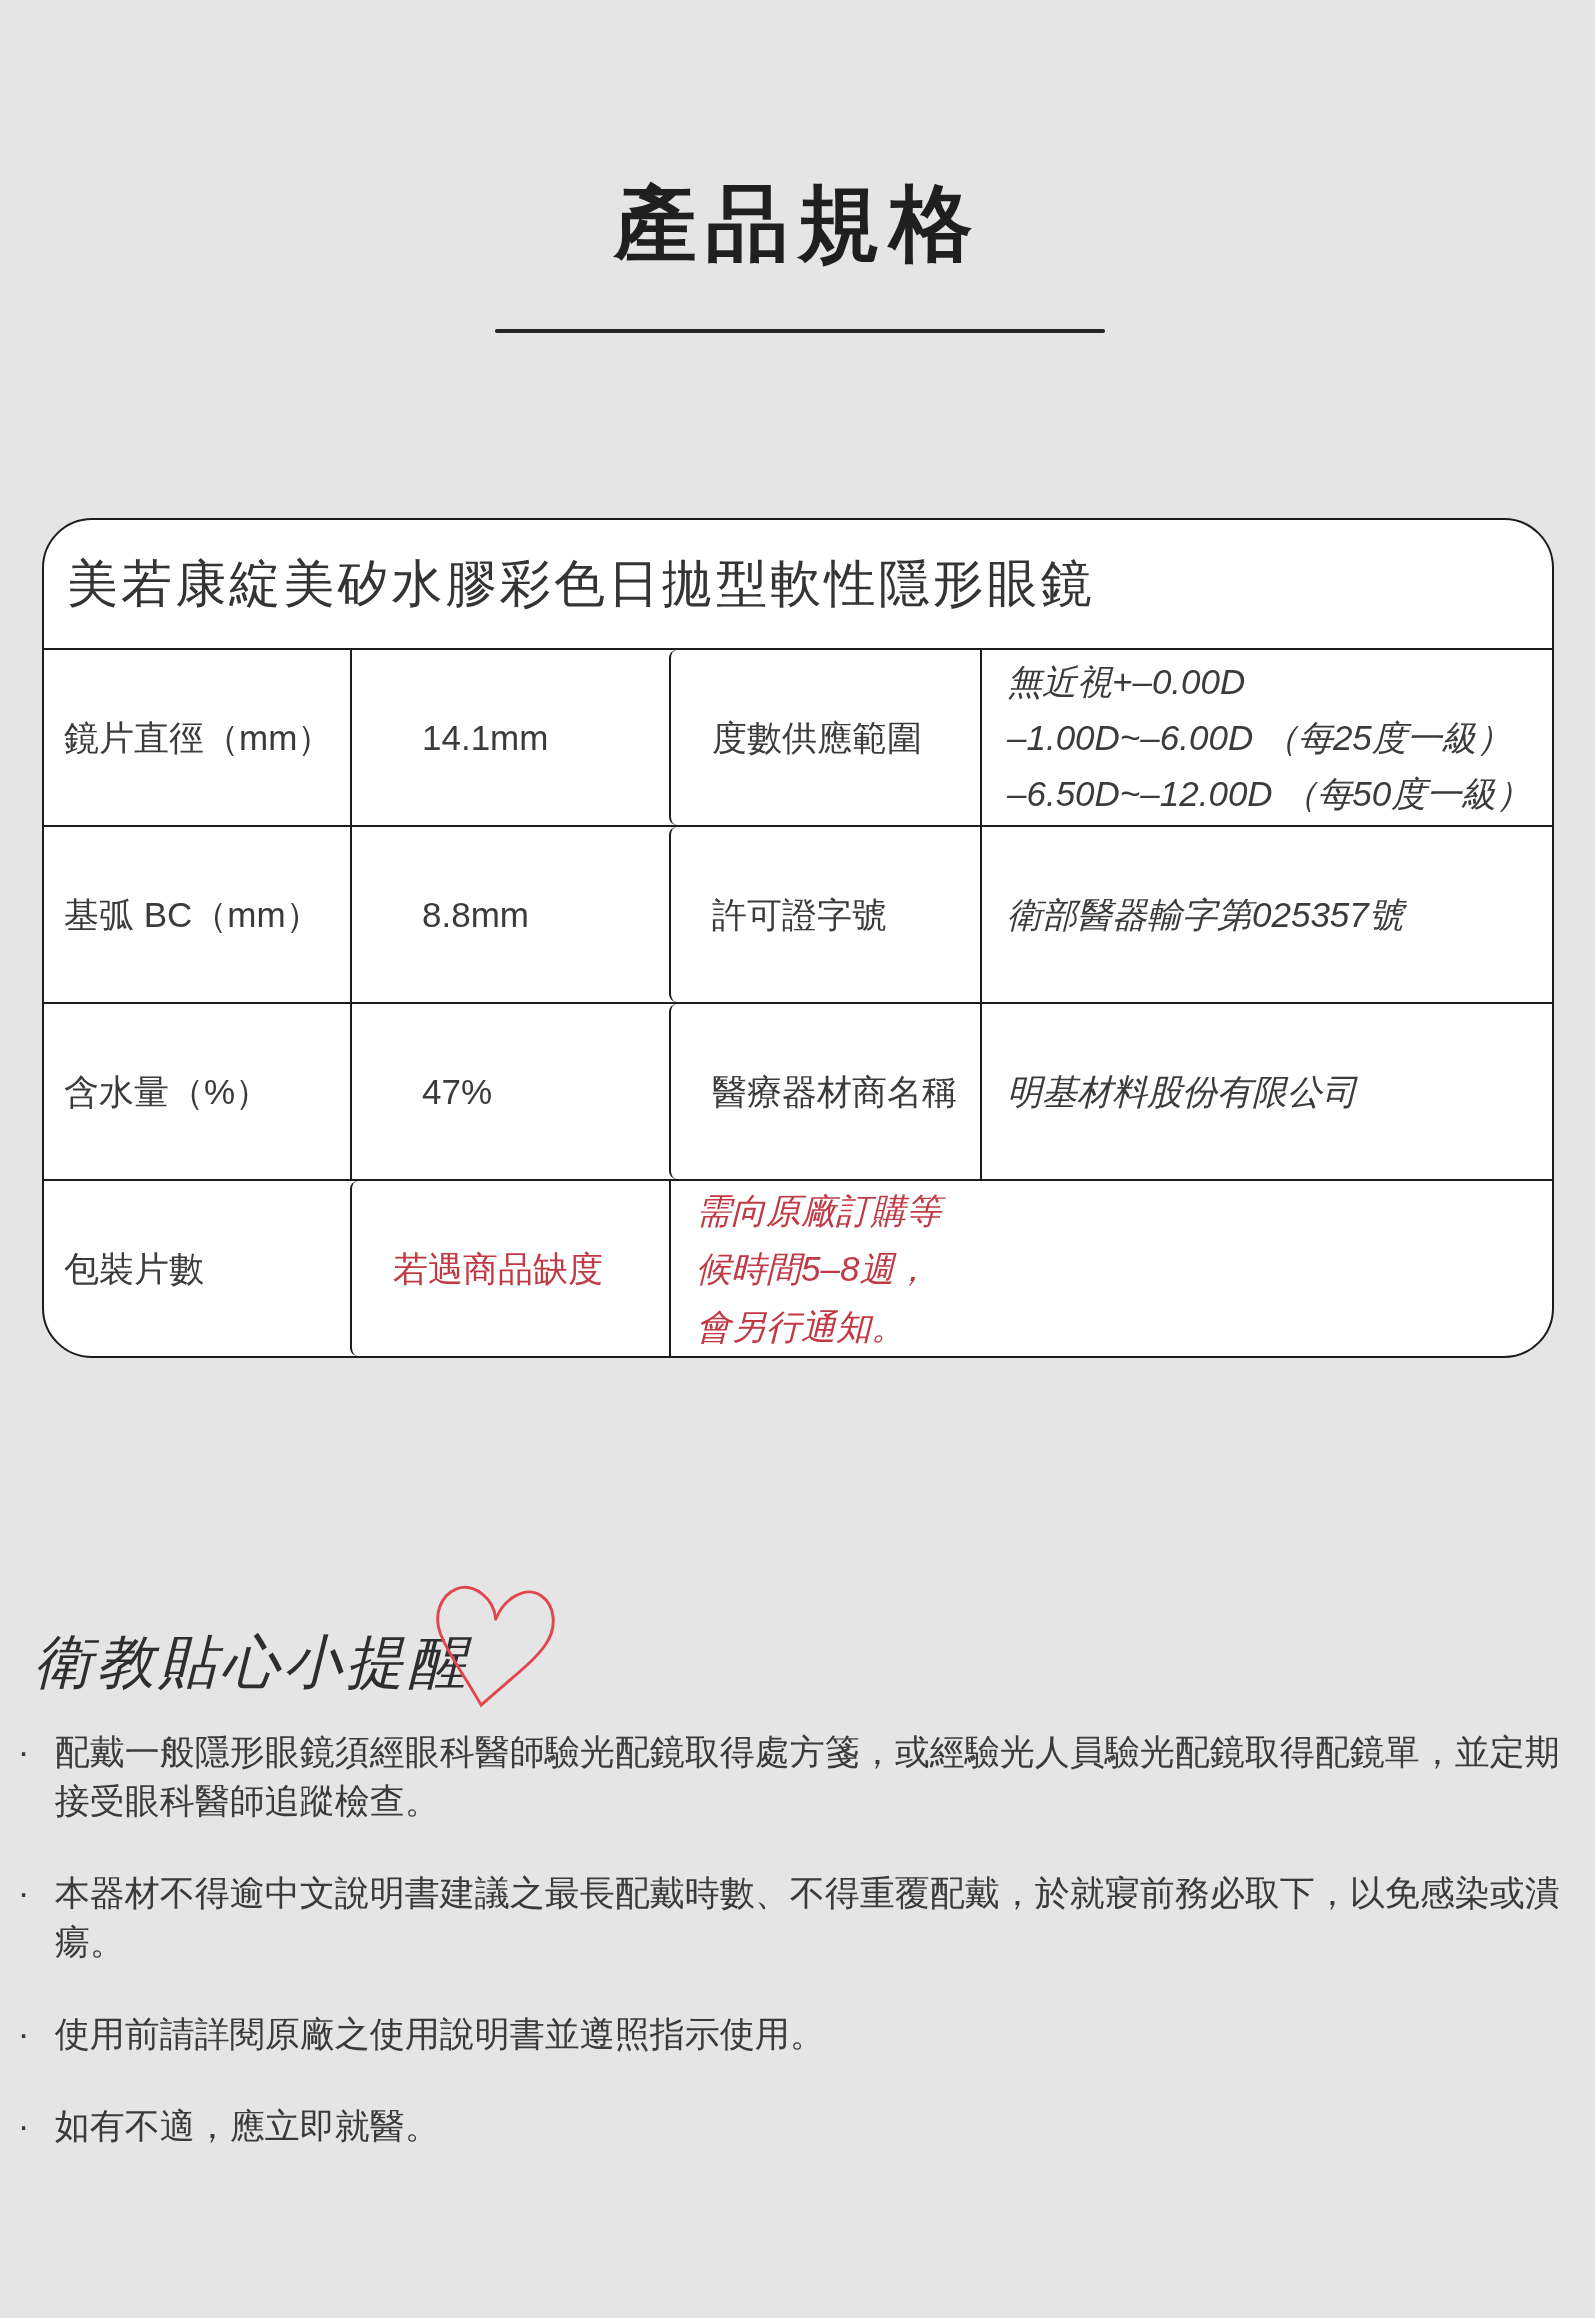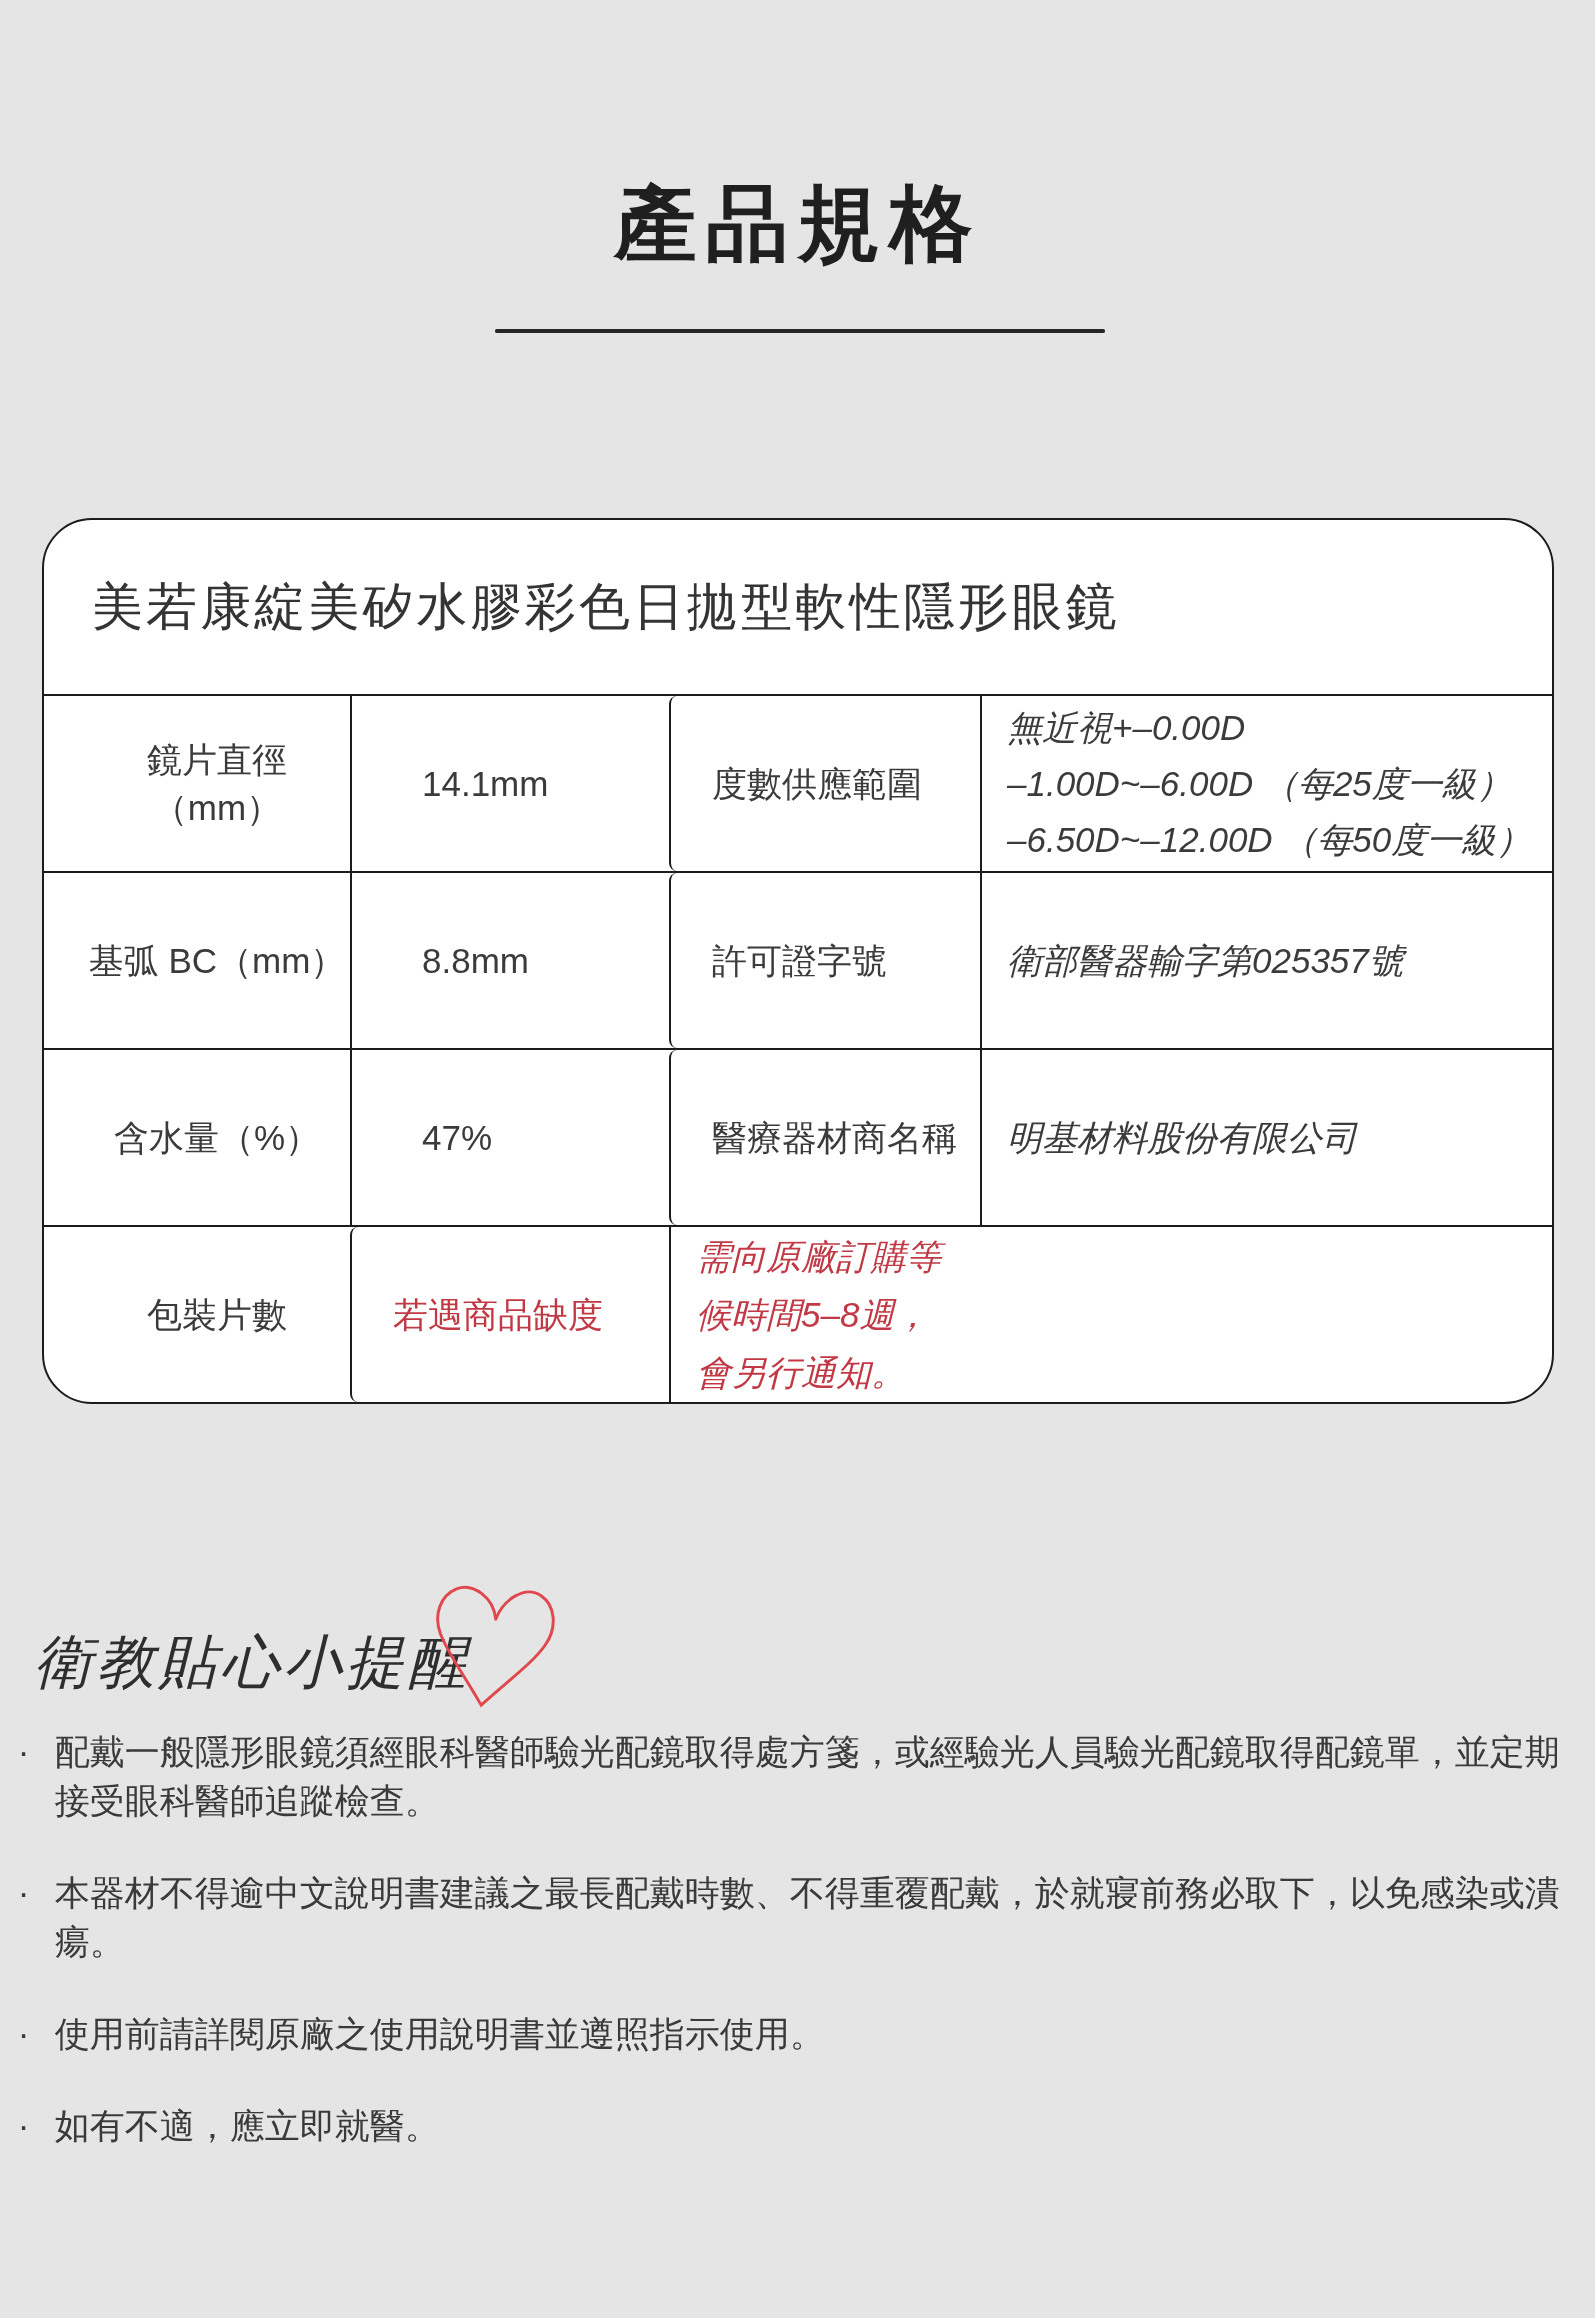--- a/index.html
+++ b/index.html
@@ -43,43 +43,43 @@
     top: 518px;
     left: 42px;
     width: 1512px;
     border: 2.7px solid #1c1c1c;
     border-radius: 50px;
     overflow: hidden;
     background: #ffffff;
     color: #3b3b3b;
   }
   .t-header {
-    height: 174px;
+    height: 128px;
     display: flex;
     align-items: center;
-    padding-left: 48px;
+    padding-left: 23px;
     font-size: 51px;
     letter-spacing: 3.1px;
     color: #343434;
   }
   .t-row {
     display: grid;
     grid-template-columns: 306px 319px 311px auto;
     height: 177px;
     border-top: 2.7px solid #1c1c1c;
   }
   .cell {
     display: flex;
     flex-direction: column;
     justify-content: center;
     font-size: 35px;
     line-height: 1.35;
     color: #3b3b3b;
   }
-  .c1 { padding-left: 40px; text-align: center; }
+  .c1 { padding-left: 20px; }
   .c2 { border-left: 2.7px solid #1c1c1c; padding-left: 70px; }
   .c3 { border-left: 2.7px solid #1c1c1c; padding-left: 41px; border-radius: 8px; }
   .c4 { border-left: 2.7px solid #1c1c1c; padding-left: 25px; padding-right: 17.7px; }
   .c4 .line { line-height: 56px; font-style: italic; }
   .row-3 .c4 .line { line-height: 58px; }
   .red { color: #c13945; }
 
   
   .tips-heading {
     position: absolute;

